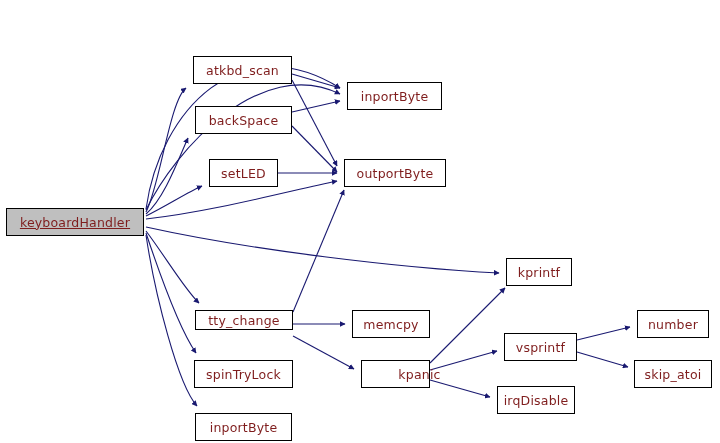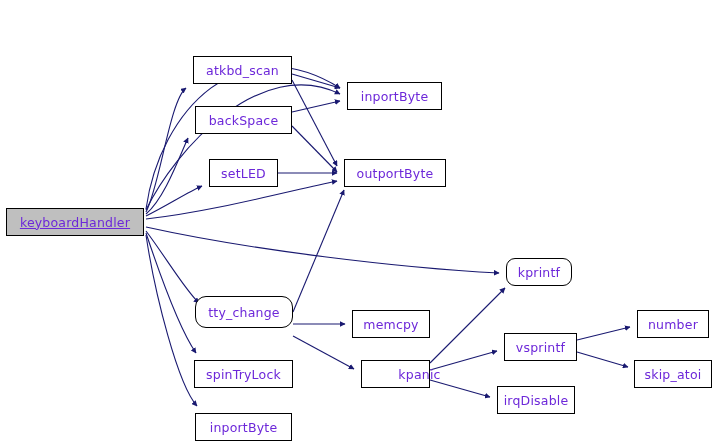--- a/index.html
+++ b/index.html
@@ -8,21 +8,21 @@
   #edges{position:absolute;left:0;top:0;width:720px;height:443px;}
   .node{
     position:absolute;
     box-sizing:border-box;
     border:1px solid #000000;
     background:#ffffff;
     display:flex;
     align-items:center;
     justify-content:center;
     font-size:12.5px;
-    color:#6d28d9;
+    color:#7f1d1d;
     letter-spacing:0.2px;
     white-space:nowrap;
   }
   .node.highlight{background:#bfbfbf;text-decoration:underline;}
 </style>
 </head>
 <body>
 
 <div id="canvas">
   <svg id="edges" viewBox="0 0 720 443" xmlns="http://www.w3.org/2000/svg">
@@ -69,24 +69,24 @@
       </div>
       <div class="node" style="left: 209px; top: 159px; width: 69px; height: 28px;">
         <span>setLED</span>
       </div>
       <div class="node" style="left: 347px; top: 82px; width: 95px; height: 28px;">
         <span>inportByte</span>
       </div>
       <div class="node" style="left: 344px; top: 159px; width: 102px; height: 28px;">
         <span>outportByte</span>
       </div>
-      <div class="node" style="left: 506px; top: 258px; width: 66px; height: 28px; border-radius: 9px;">
+      <div class="node" style="left: 506px; top: 258px; width: 66px; height: 28px;">
         <span>kprintf</span>
       </div>
-      <div class="node" style="left: 195px; top: 296px; width: 98px; height: 32px; border-radius: 11px;">
+      <div class="node" style="left: 195px; top: 310px; width: 98px; height: 20px;">
         <span>tty_change</span>
       </div>
       <div class="node" style="left: 352px; top: 310px; width: 78px; height: 28px;">
         <span>memcpy</span>
       </div>
       <div class="node" style="left: 194px; top: 360px; width: 99px; height: 28px;">
         <span>spinTryLock</span>
       </div>
       <div class="node" style="left: 195px; top: 413px; width: 97px; height: 28px;">
         <span>inportByte</span>

